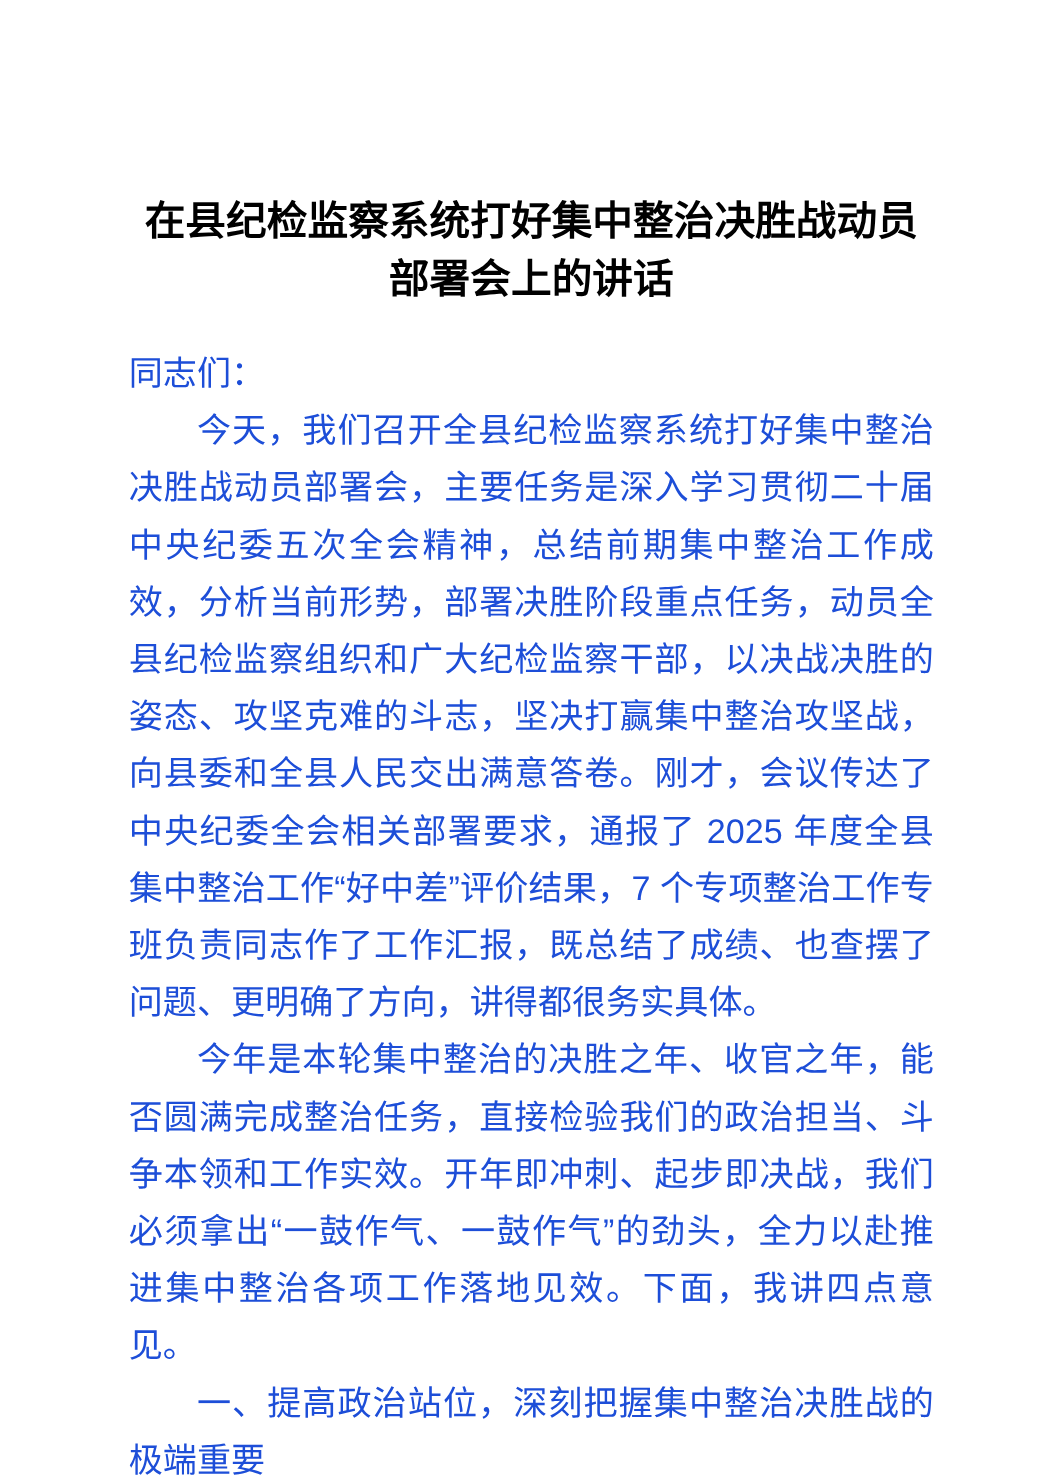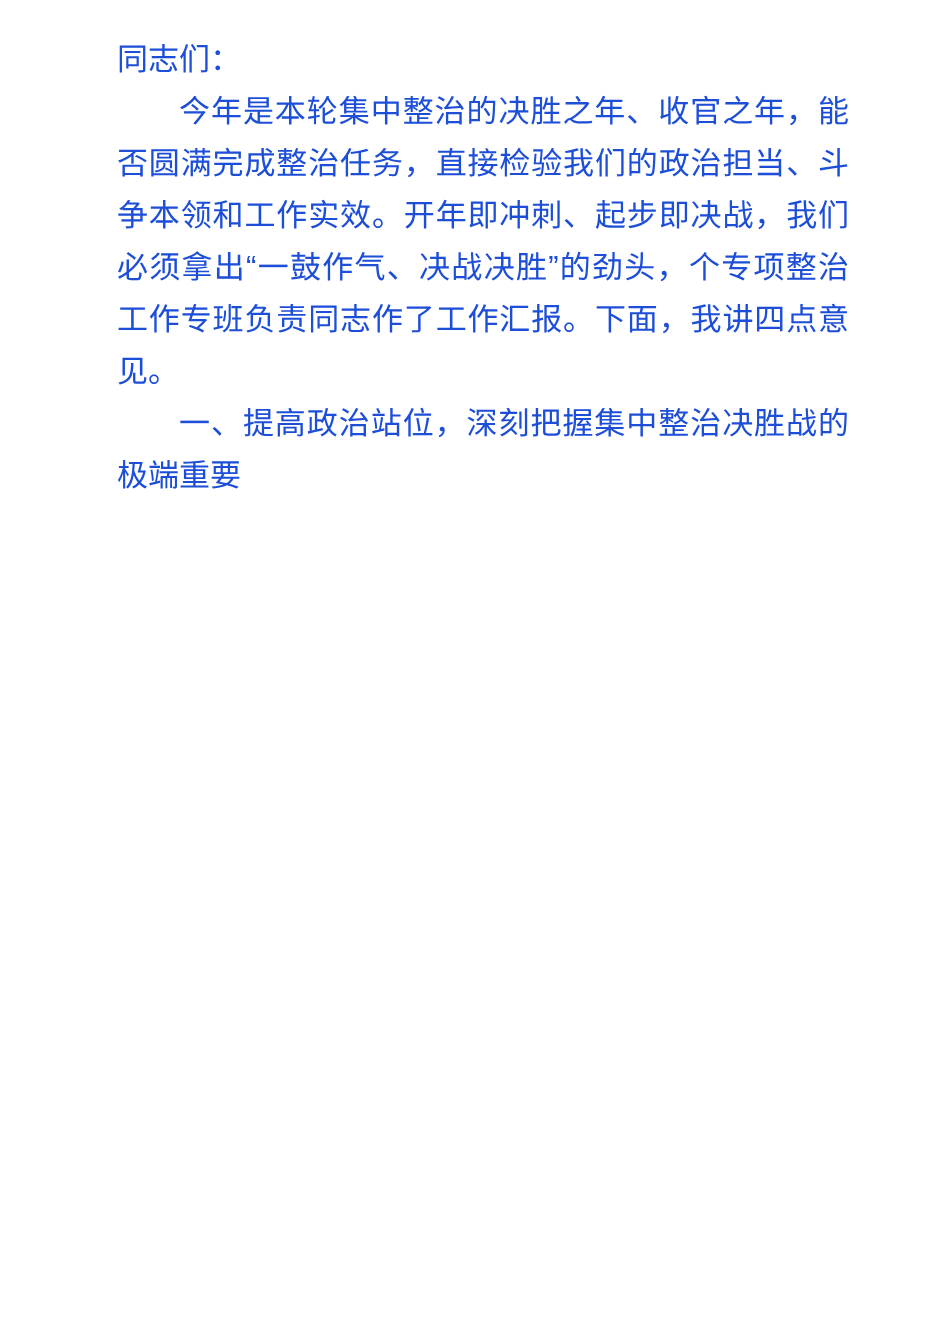--- a/index.html
+++ b/index.html
@@ -59,22 +59,24 @@
   .para.section-head {
     text-indent: 62px;
   }
 </style>
 </head>
 <body>
 
 <div class="page">
   <div class="content">
 
+    <h1 class="doc-title">在县纪检监察系统打好集中整治决胜战动员部署会上的讲话</h1>
 
     <p class="para salutation">同志们：</p>
 
+    <p class="para indent">今天，我们召开全县纪检监察系统打好集中整治决胜战动员部署会，主要任务是深入学习贯彻二十届中央纪委五次全会精神，总结前期集中整治工作成效，分析当前形势，部署决胜阶段重点任务，动员全县纪检监察组织和广大纪检监察干部，以决战决胜的姿态、攻坚克难的斗志，坚决打赢集中整治攻坚战，向县委和全县人民交出满意答卷。刚才，会议传达了中央纪委全会相关部署要求，通报了 2025 年度全县集中整治工作“好中差”评价结果，7 个专项整治工作专班负责同志作了工作汇报，既总结了成绩、也查摆了问题、更明确了方向，讲得都很务实具体。</p>
 
-    <p class="para indent">今年是本轮集中整治的决胜之年、收官之年，能否圆满完成整治任务，直接检验我们的政治担当、斗争本领和工作实效。开年即冲刺、起步即决战，我们必须拿出“一鼓作气、决战决胜”的劲头，个专项整治工作专班负责同志作了工作汇报。下面，我讲四点意见。</p>
+    <p class="para indent">今年是本轮集中整治的决胜之年、收官之年，能否圆满完成整治任务，直接检验我们的政治担当、斗争本领和工作实效。开年即冲刺、起步即决战，我们必须拿出“一鼓作气、一鼓作气”的劲头，全力以赴推进集中整治各项工作落地见效。下面，我讲四点意见。</p>
 
     <p class="para section-head">一、提高政治站位，深刻把握集中整治决胜战的极端重要</p>
 
   </div>
 </div>
 
 </body></html>

